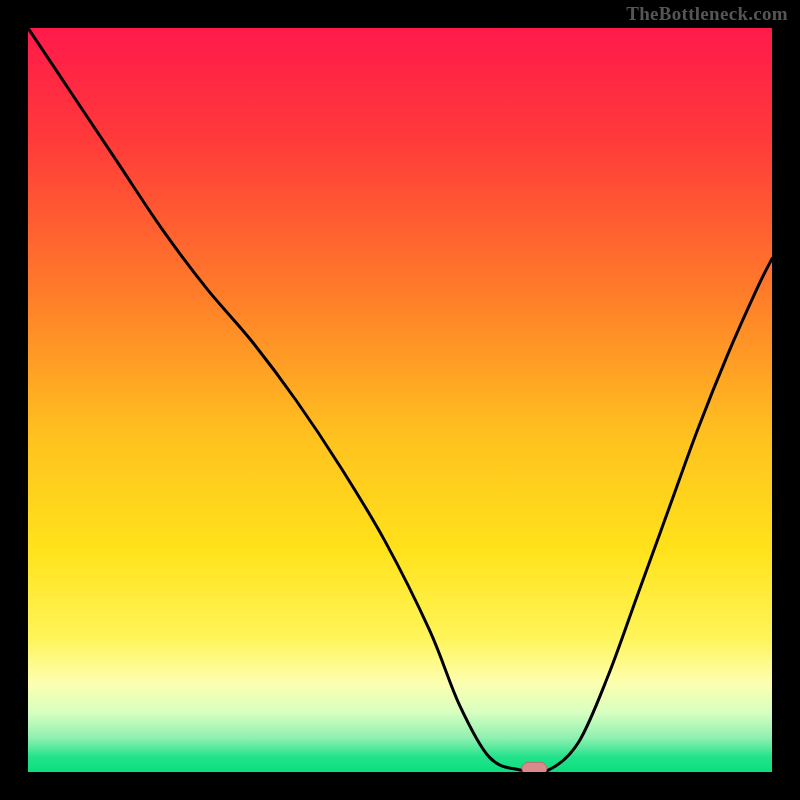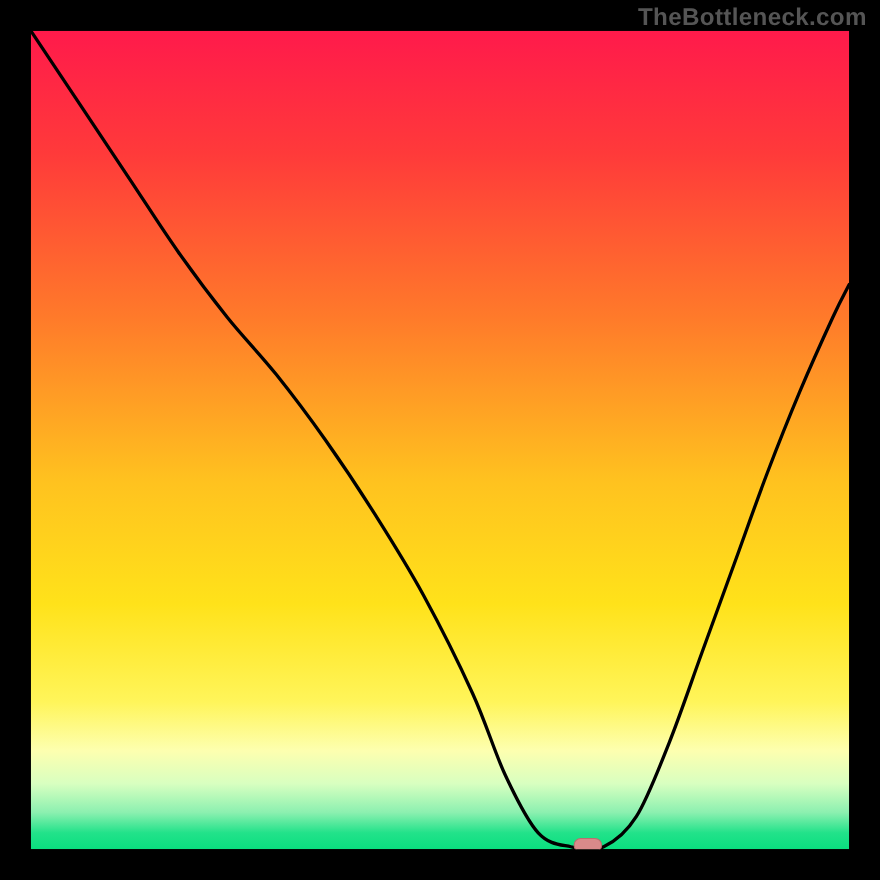--- a/index.html
+++ b/index.html
@@ -15,24 +15,25 @@
     position: relative;
     width: 800px;
     height: 800px;
     background: #000;
   }
   .watermark {
     position: absolute;
     top: 3px;
     right: 12px;
     color: #555;
-    font-size: 22px;
+    font-size: 19px;
     font-weight: 600;
     letter-spacing: 0.3px;
     z-index: 5;
+    font-family: Liberation Serif, serif;
   }
   .plot {
     position: absolute;
     left: 28px;
     top: 28px;
     width: 744px;
     height: 744px;
   }
   svg { display: block; }
 </style>

